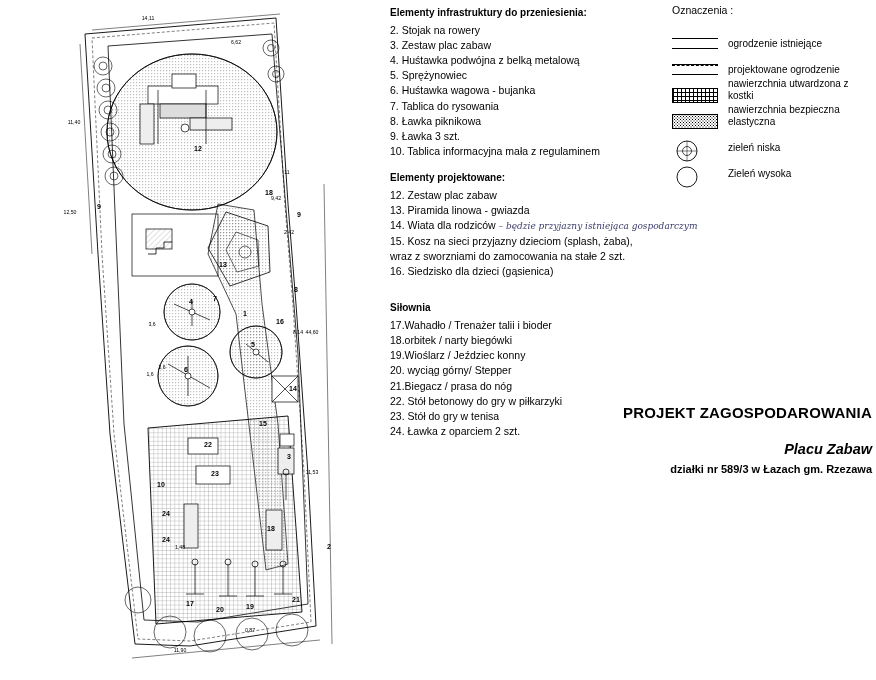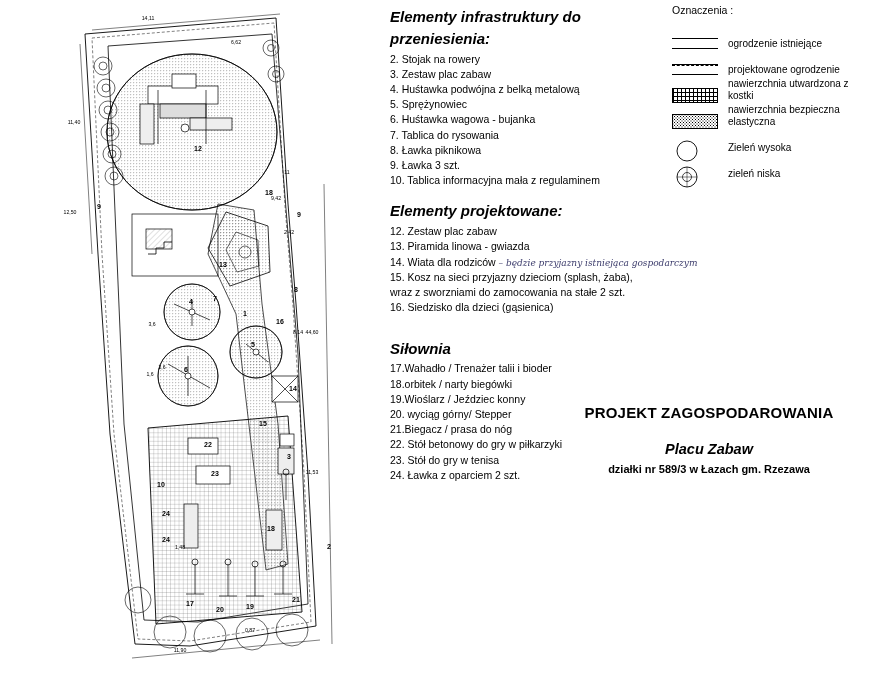--- a/index.html
+++ b/index.html
@@ -37,24 +37,23 @@
   }
   #device-list .title {
     font-weight: bold;
     font-size: 11.5px;
     letter-spacing: .4px;
     margin-bottom: 14px;
     padding-left: 6px;
   }
   .group-head {
     font-weight: bold;
-    font-size: 15px;
+    font-size: 10px;
     margin-top: 2px;
     margin-bottom: 2px;
-    font-style: italic;
   }
   .group-head.sep { margin-top: 12px; }
   .item { white-space: nowrap; }
   .handwrite {
     font-family: "DejaVu Serif", serif;
     font-style: italic;
     font-size: 9px;
     color: #3b3b6b;
   }
   .small-gap { height: 10px; }
@@ -119,24 +118,24 @@
       linear-gradient(90deg, #000 0.6px, transparent 0.6px),
       linear-gradient(0deg, #000 0.6px, transparent 0.6px);
     background-size: 4px 4px, 4px 4px;
     margin-top: 1px;
   }
   .m-label { line-height: 1.2; }
 
   
   #title-block {
     position: absolute;
-    left: 584px;
+    left: 622px;
     top: 404px;
     width: 250px;
-    text-align: center;
+    text-align: right;
   }
   #title-block .t1 {
     font-weight: bold;
     font-size: 15px;
     letter-spacing: .2px;
   }
   #title-block .t2 {
     font-weight: bold;
     font-style: italic;
     font-size: 14.5px;
@@ -424,36 +423,36 @@
   <div class="m-row">
     <div class="m-swatch">
         <div class="sw-safe"></div>
       </div>
     <div class="m-label">nawierzchnia bezpieczna elastyczna</div>
   </div>
 
   <div class="m-row">
     <div class="m-swatch">
       <svg width="30" height="24" viewBox="0 0 30 24">
-          <circle cx="15" cy="12" r="10" fill="none" stroke="#000" stroke-width="0.9"></circle>
-        </svg>
-    </div>
-    <div class="m-label">Zieleń wysoka</div>
-  </div>
-
-  <div class="m-row">
-    <div class="m-swatch">
-      <svg width="30" height="24" viewBox="0 0 30 24">
         <circle cx="15" cy="12" r="10" fill="none" stroke="#000" stroke-width="0.9"></circle>
         <circle cx="15" cy="12" r="4.5" fill="none" stroke="#000" stroke-width="0.7"></circle>
         <line x1="5" y1="12" x2="25" y2="12" stroke="#000" stroke-width="0.5"></line>
         <line x1="15" y1="2" x2="15" y2="22" stroke="#000" stroke-width="0.5"></line>
       </svg>
     </div>
     <div class="m-label">zieleń niska</div>
   </div>
+
+  <div class="m-row">
+    <div class="m-swatch">
+      <svg width="30" height="24" viewBox="0 0 30 24">
+          <circle cx="15" cy="12" r="10" fill="none" stroke="#000" stroke-width="0.9"></circle>
+        </svg>
+    </div>
+    <div class="m-label">Zieleń wysoka</div>
+  </div>
 </div>
 
 <div id="title-block">
   <div class="t1">PROJEKT ZAGOSPODAROWANIA</div>
   <div class="t2">Placu Zabaw</div>
   <div class="t3">działki nr 589/3 w Łazach gm. Rzezawa</div>
 </div>
 
 </body></html>

